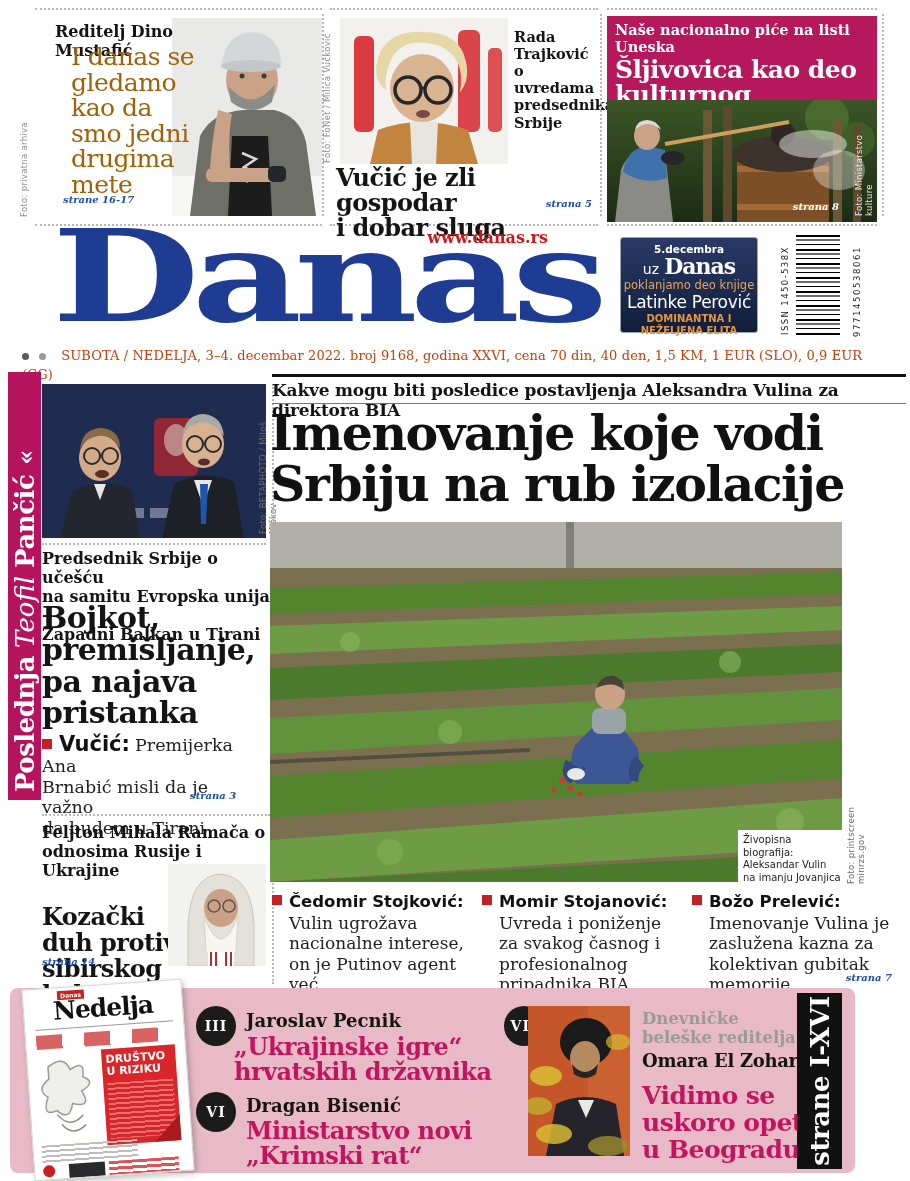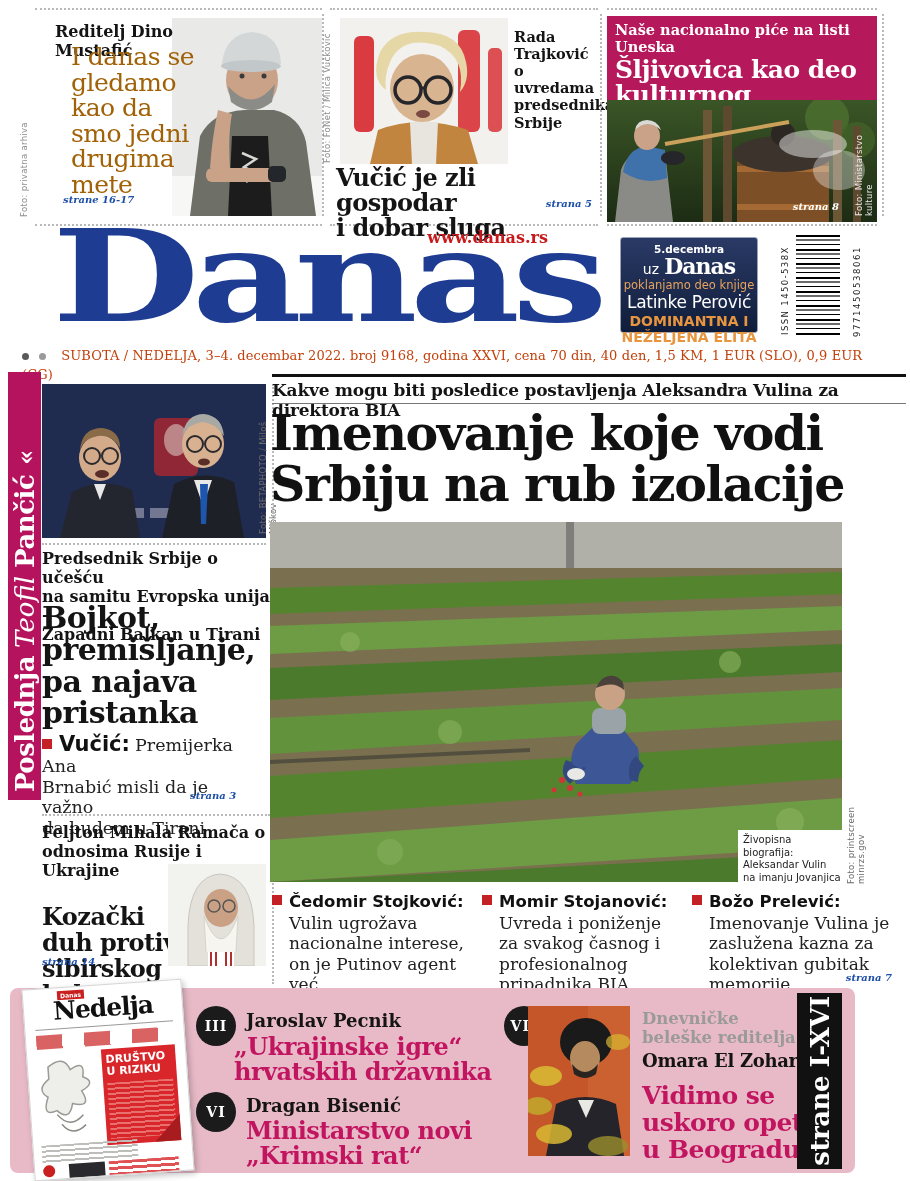--- a/index.html
+++ b/index.html
@@ -138,21 +138,21 @@
   <div class="abs" style="left:620px;top:237px;width:138px;height:96px;background:linear-gradient(#2a3a66,#101d3a);
               border:1px solid #9aa4b8;border-radius:3px;color:#fff;text-align:center;
               box-sizing:border-box;padding-top:5px;">
     <div class="sans" style="font-size:10.5px;font-weight:bold;">5.decembra</div>
     <div style="line-height:1.05;">
       <span class="sans" style="font-size:14px;">uz</span>
       <span class="serif" style="font-size:22px;font-weight:900;letter-spacing:-1px;">Danas</span>
     </div>
     <div class="sans" style="font-size:11.5px;color:#e8a35b;">poklanjamo deo knjige</div>
     <div class="sans" style="font-size:17px;letter-spacing:-0.3px;">Latinke Perović</div>
-    <div class="sans pre" style="font-size:14px;font-weight:bold;color:#e8953f;line-height:1.15;margin-top:1px;">DOMINANTNA I
+    <div class="sans pre" style="font-size:10px;font-weight:bold;color:#e8953f;line-height:1.15;margin-top:1px;">DOMINANTNA I
 NEŽELJENA ELITA</div>
   </div>
 
   <div class="abs" style="left:772px;top:235px;width:92px;height:102px;background:#fff;">
     <div class="abs" style="left:24px;top:0;width:44px;height:100%;
                 background:repeating-linear-gradient(180deg,#000 0 2px,#fff 2px 4px,#6a6a6a 4px 6px,#fff 6px 9px,#000 9px 10px,#fff 10px 14px);"></div>
     <span class="abs rot90 sans" style="left:8px;top:100px;width:100px;height:12px;font-size:8.5px;letter-spacing:1.4px;color:#222;">ISSN 1450-538X</span>
     <span class="abs rot90 sans" style="left:80px;top:102px;width:104px;height:12px;font-size:8.5px;letter-spacing:1.6px;color:#222;">9771450538061</span>
   </div>
 

